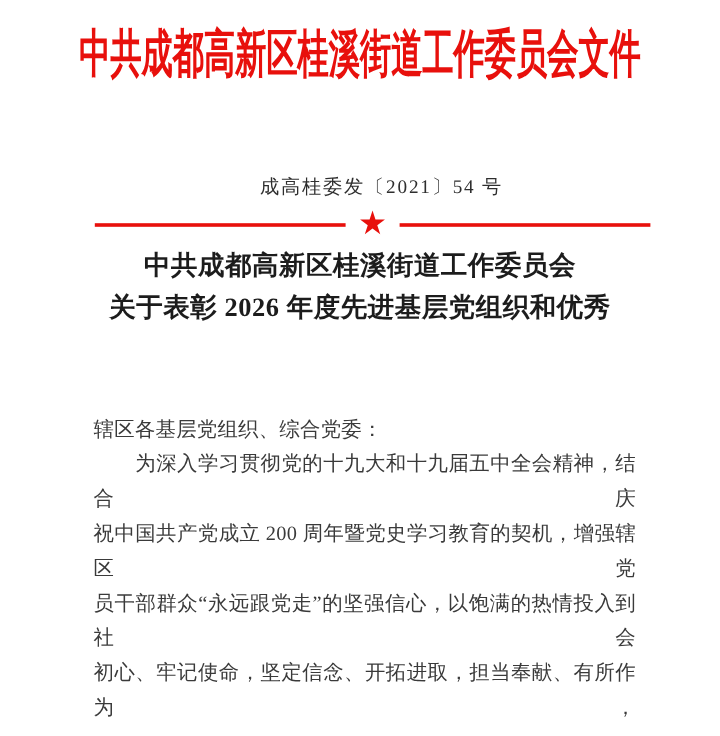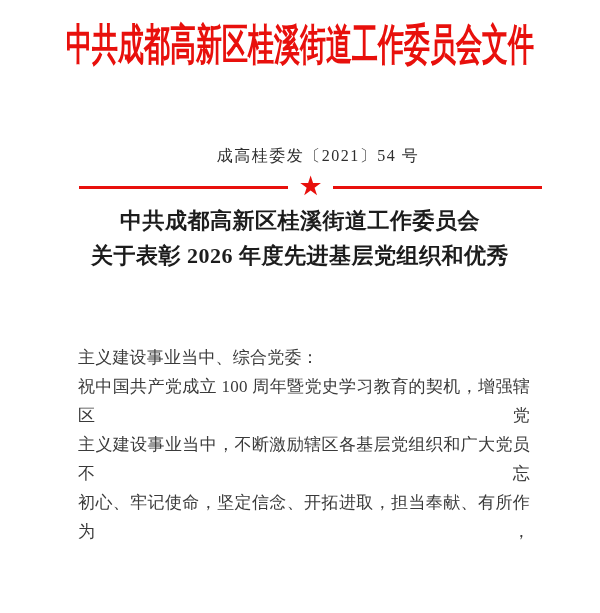--- a/index.html
+++ b/index.html
@@ -108,20 +108,21 @@
     <span class="star">★</span>
     <div class="rule"></div>
   </div>
 
   <div class="title">
     <div>中共成都高新区桂溪街道工作委员会</div>
     <div>关于表彰 2026 年度先进基层党组织和优秀</div>
   </div>
 
   <div class="body-block">
-    <div class="line">主义建设事业当中、综合党委：</div>
-    <div class="line just">祝中国共产党成立 100 周年暨党史学习教育的契机，增强辖区党</div>
-    <div class="line just">主义建设事业当中，不断激励辖区各基层党组织和广大党员不忘</div>
+    <div class="line">辖区各基层党组织、综合党委：</div>
+    <div class="line just">　　为深入学习贯彻党的十九大和十九届五中全会精神，结合庆</div>
+    <div class="line just">祝中国共产党成立 200 周年暨党史学习教育的契机，增强辖区党</div>
+    <div class="line just">员干部群众“永远跟党走”的坚强信心，以饱满的热情投入到社会</div>
     <div class="line just">初心、牢记使命，坚定信念、开拓进取，担当奉献、有所作为，</div>
 
   </div>
 
 </div>
 
 </body></html>

